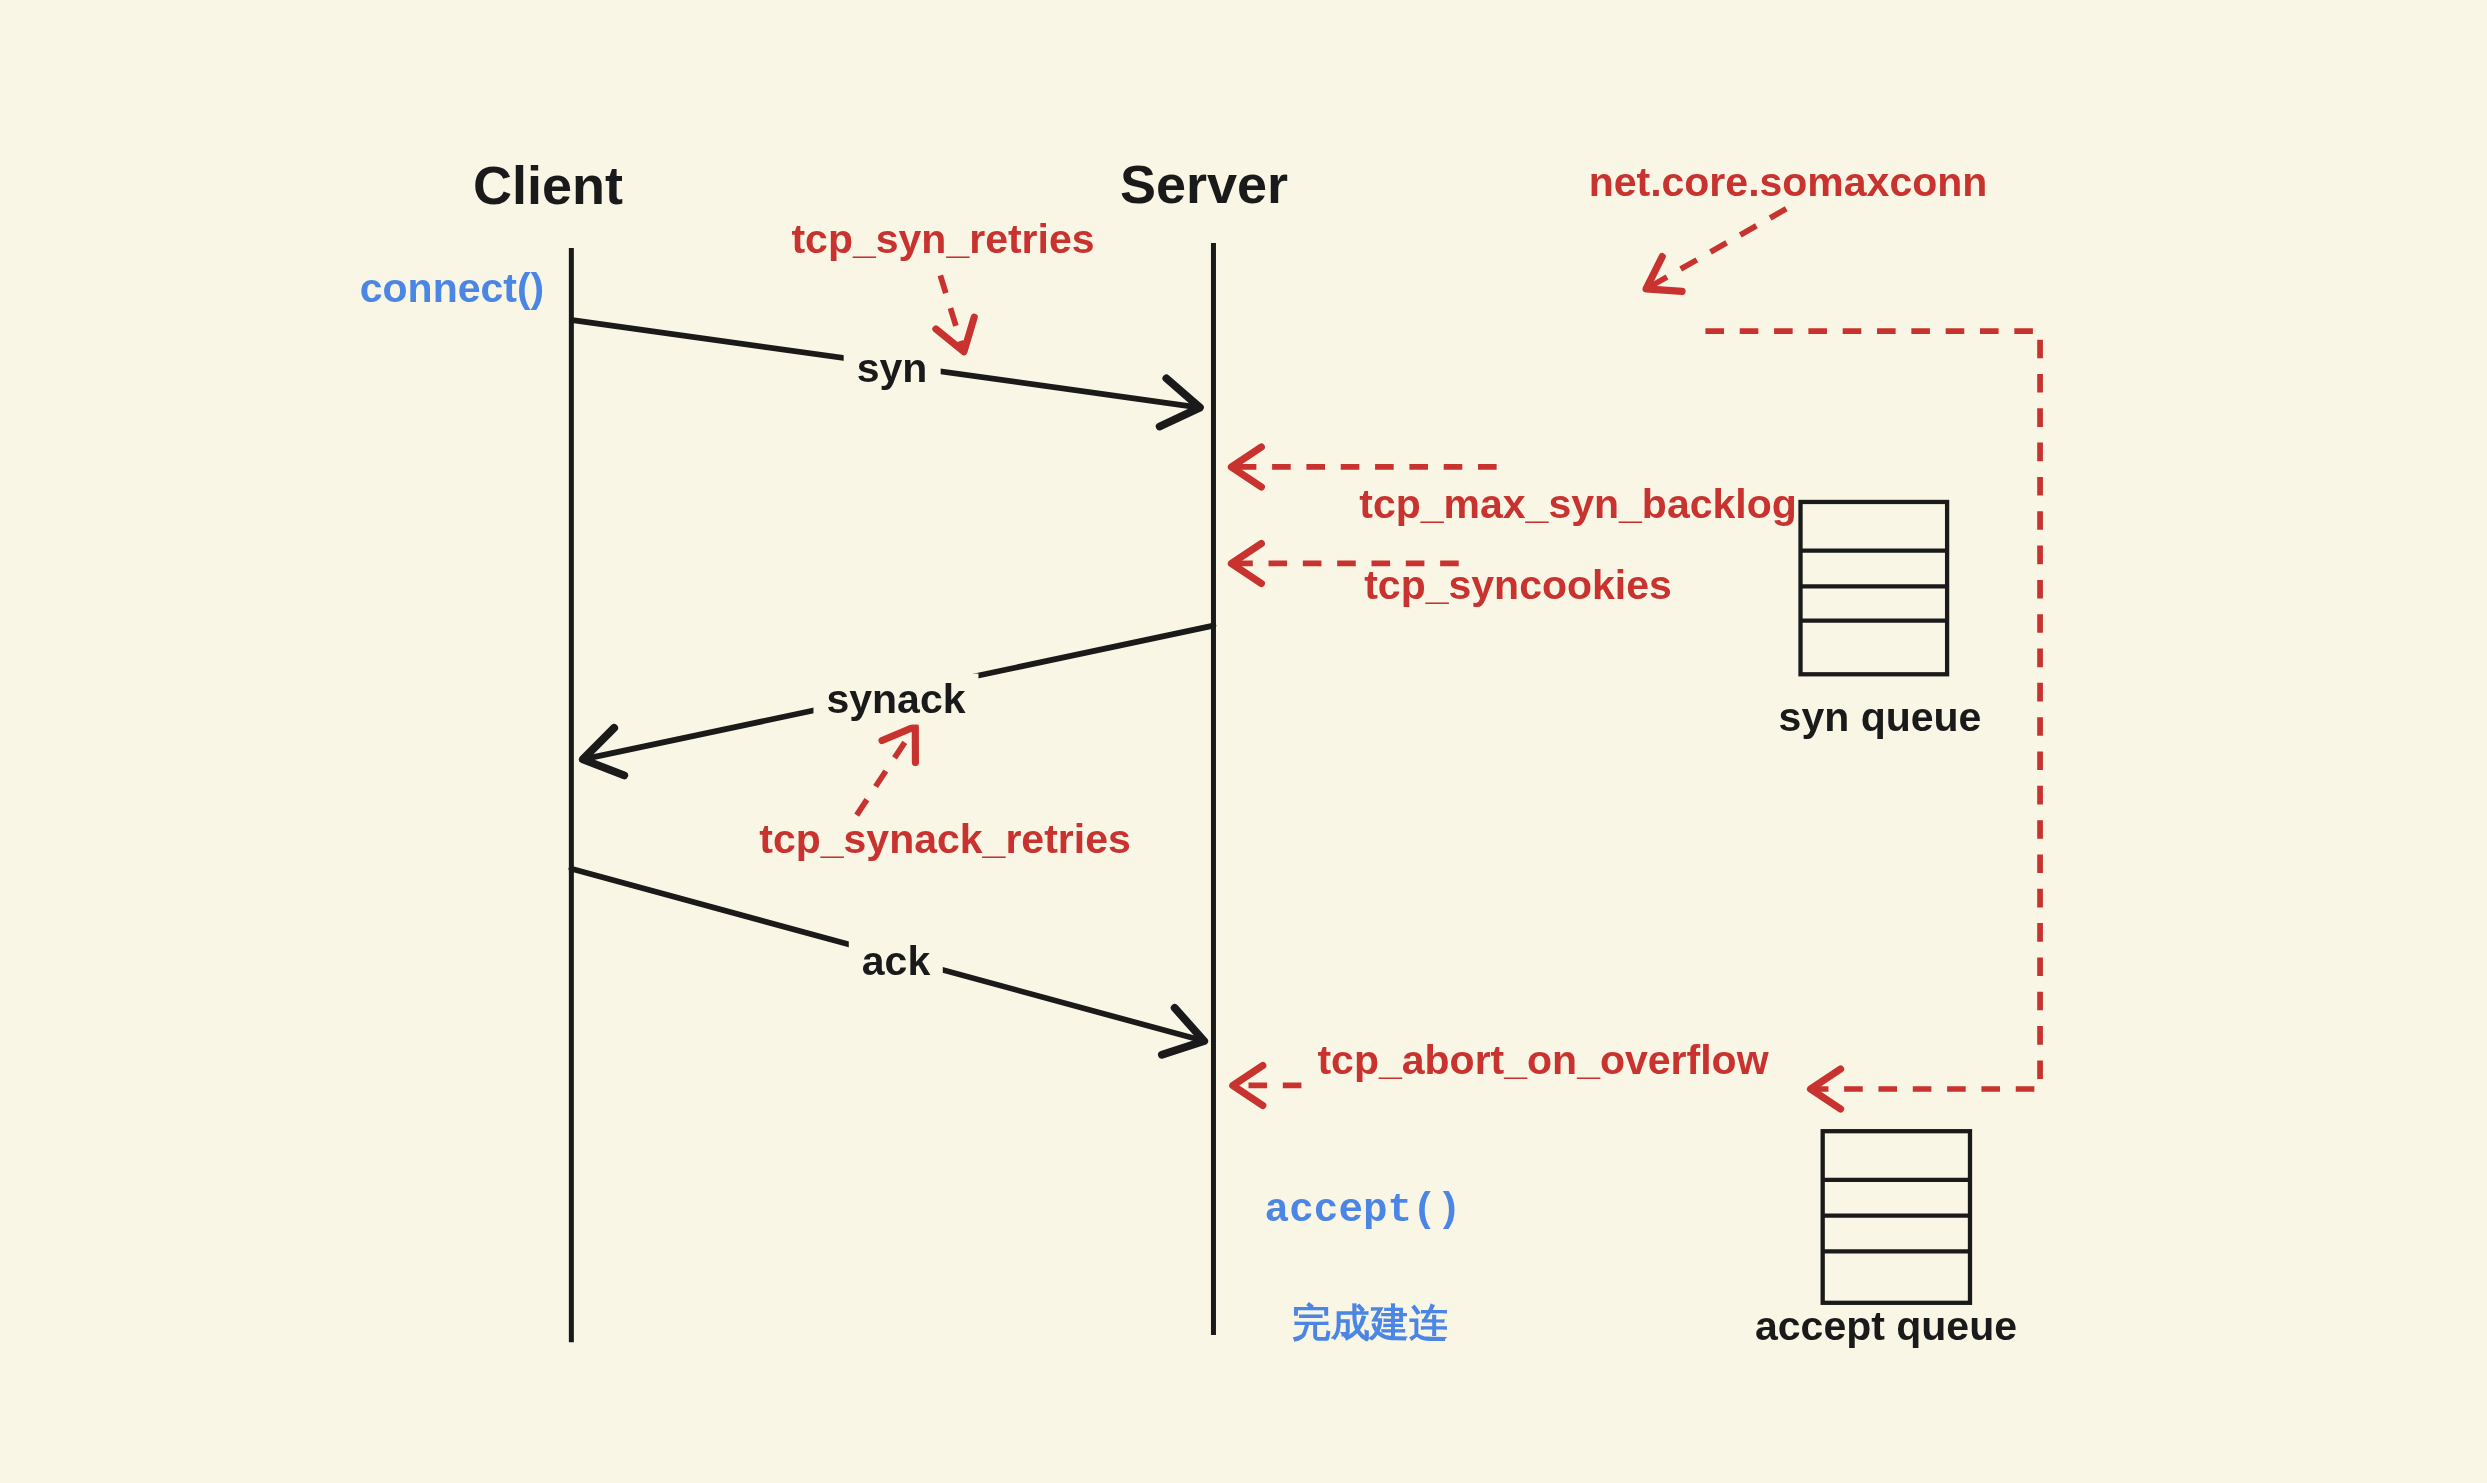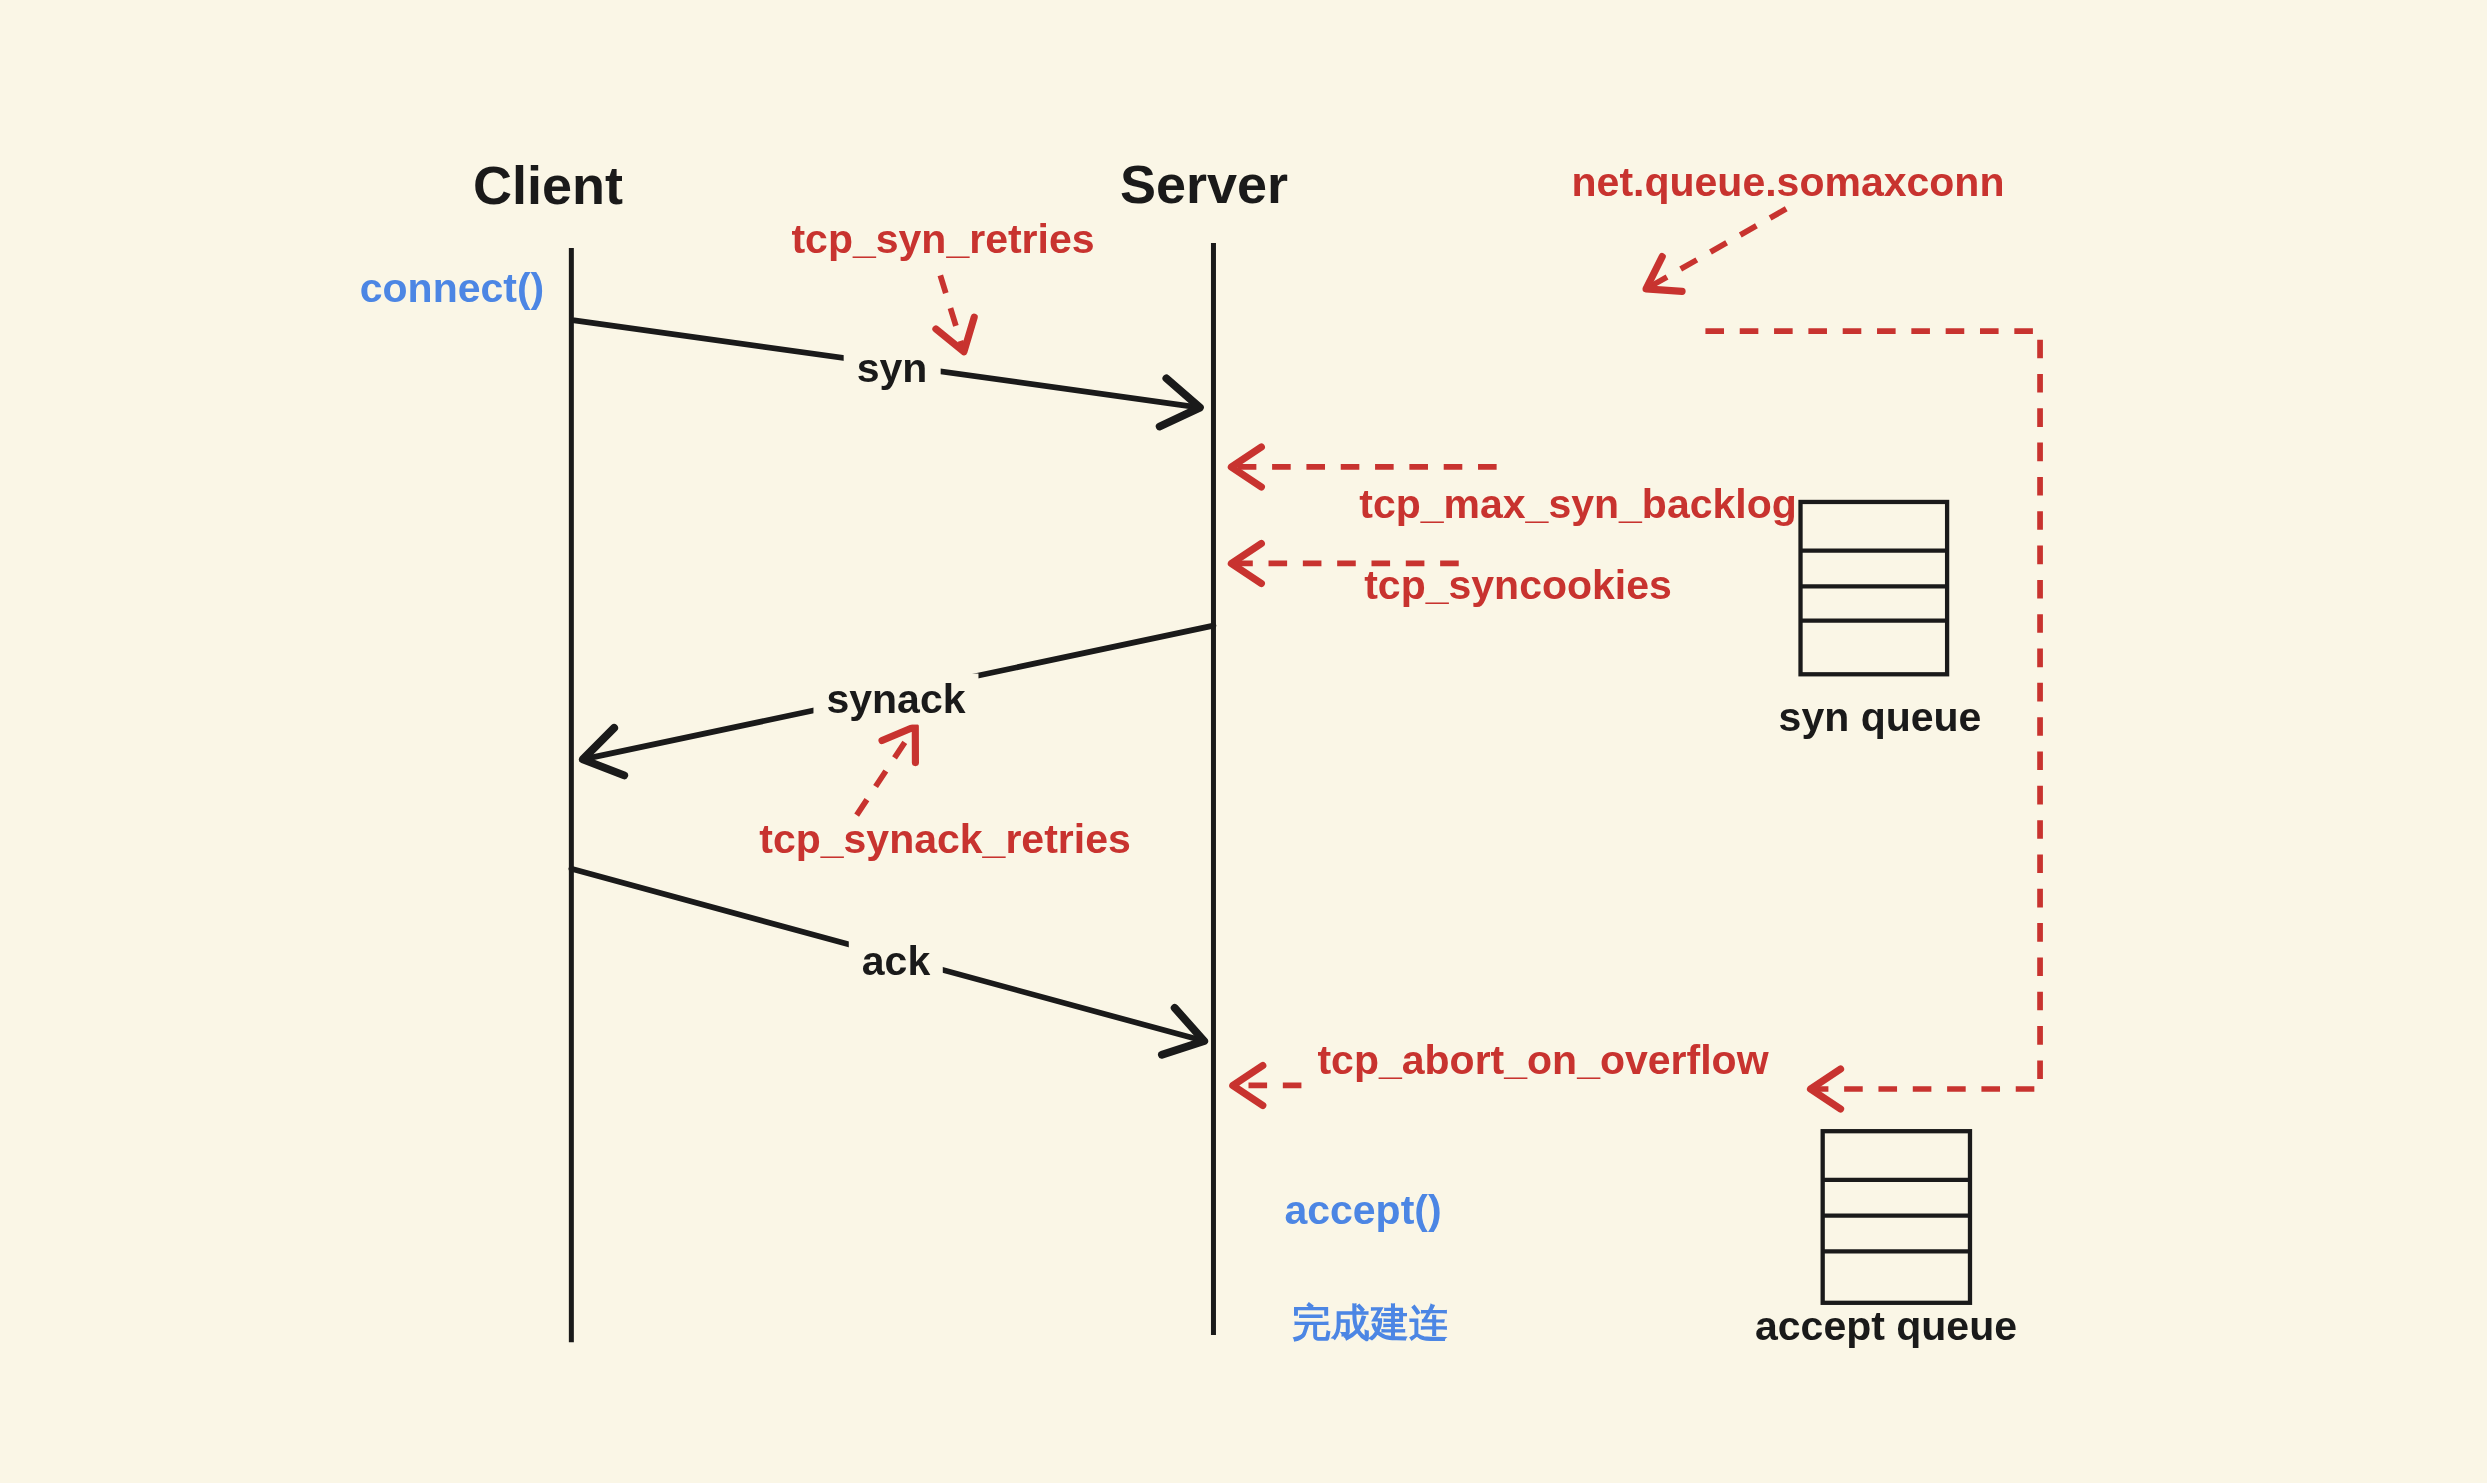--- a/index.html
+++ b/index.html
@@ -79,25 +79,25 @@
       <line class="box" x1="2549" y1="1650" x2="2755" y2="1650"></line>
       <line class="box" x1="2549" y1="1700" x2="2755" y2="1700"></line>
       <line class="box" x1="2549" y1="1750" x2="2755" y2="1750"></line>
     </g>
   </svg>
 
   <div class="lbl title" style="left:548px;top:186px;">Client</div>
   <div class="lbl title" style="left:1204px;top:185px;">Server</div>
 
   <div class="lbl blue" style="left:452px;top:289px;">connect()</div>
-  <div class="lbl blue" style="left:1363px;top:1211px;">accept()</div>
+  <div class="lbl blue" style="left:1363px;top:1211px;font-family:Liberation Mono, monospace;">accept()</div>
   <div class="lbl blue cjk" style="left:1370px;top:1323px;">完成建连</div>
 
   <div class="lbl red" style="left:943px;top:240px;">tcp_syn_retries</div>
-  <div class="lbl red" style="left:1788px;top:183px;">net.queue.somaxconn</div>
+  <div class="lbl red" style="left:1788px;top:183px;">net.core.somaxconn</div>
   <div class="lbl red" style="left:1578px;top:505px;">tcp_max_syn_backlog</div>
   <div class="lbl red" style="left:1518px;top:586px;">tcp_syncookies</div>
   <div class="lbl red" style="left:945px;top:840px;">tcp_synack_retries</div>
   <div class="lbl red" style="left:1543px;top:1061px;">tcp_abort_on_overflow</div>
 
   <div class="lbl mask" style="left:892px;top:368px;">syn</div>
   <div class="lbl mask" style="left:896px;top:699px;">synack</div>
   <div class="lbl mask" style="left:896px;top:961px;">ack</div>
 
   <div class="lbl" style="left:1880px;top:718px;">syn queue</div>

